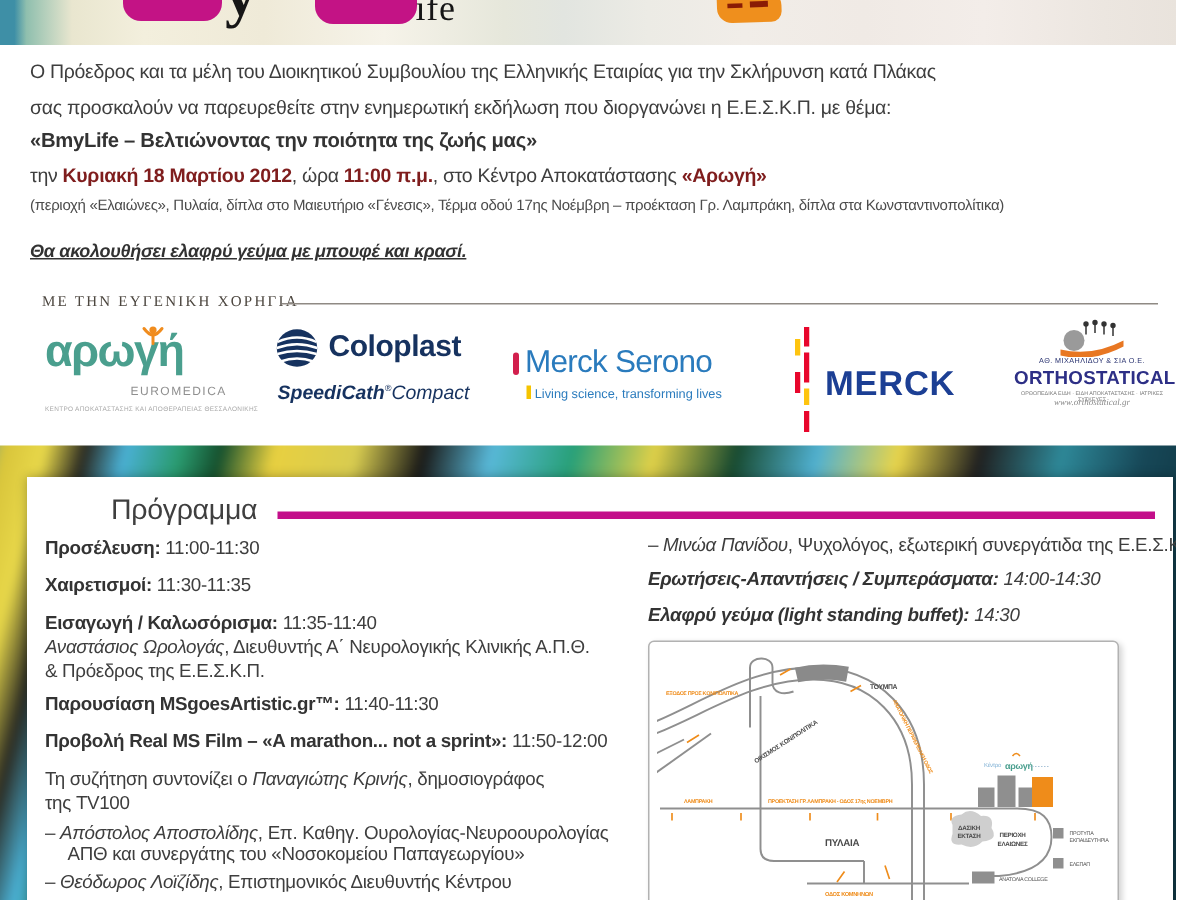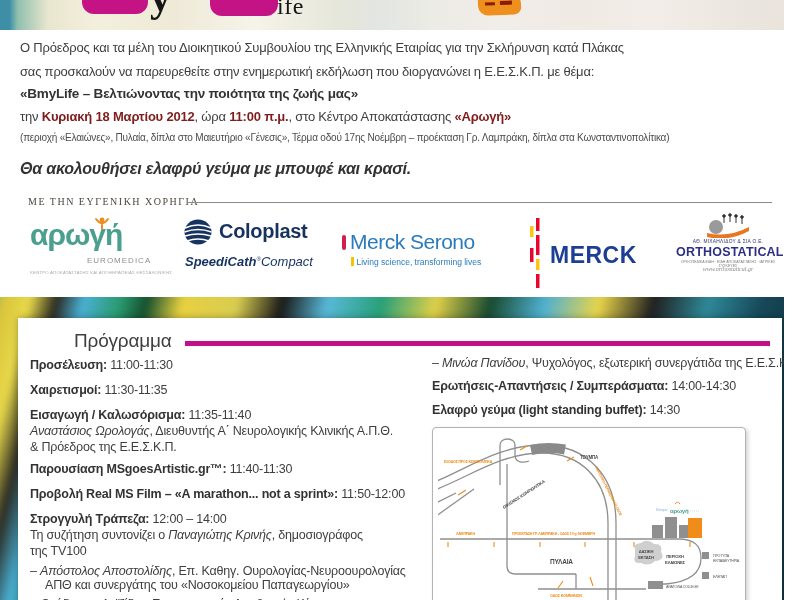--- a/index.html
+++ b/index.html
@@ -25,21 +25,21 @@
   #banner-right-logo i.m1 { left:7px; top:7px; width:10px; height:3px; }
   #banner-right-logo i.m2 { left:22px; top:6px; width:12px; height:4px; }
 
   
   #invite { position:absolute; left:0; top:30px; width:800px; height:267px; background:#fff; }
   .iline { position:absolute; left:20px; white-space:nowrap; font-size:13px; letter-spacing:-.2px; color:#3e3e3e; }
   #il1 { top:10px; } #il2 { top:34px; }
   #il3 { top:56px; font-weight:bold; color:#333; font-size:13.5px; }
   #il4 { top:79px; } #il4 b { color:#7f1d1d; }
   #il5 { top:102px; font-size:10px; color:#4c4c4c; }
-  #il6 { top:130px; font-weight:bold; font-style:italic; font-size:16px; color:#323232; }
+  #il6 { top:130px; font-weight:bold; font-style:italic; font-size:12px; color:#323232;text-decoration:underline; }
 
   #sponsor-heading { position:absolute; left:28px; top:166px; font-family:"Liberation Serif",serif;
     font-size:10px; letter-spacing:1.5px; color:#4c463f; white-space:nowrap; }
   #sponsor-rule { position:absolute; left:188px; top:172px; width:584px; height:1px; background:#8f8a84; }
 
   
   #sponsors { position:absolute; left:0; top:182px; width:800px; height:85px; }
   .logo { position:absolute; }
   
   #lg-arogi { left:30px; top:8px; width:145px; height:72px; }
@@ -85,21 +85,21 @@
   .pcol { position:absolute; font-size:12.5px; letter-spacing:-.2px; line-height:14px; color:#3e3e3e; }
   #col-left { left:12px; top:40px; width:396px; }
   #col-right { left:414px; top:38px; width:346px; }
   .pitem { margin-bottom:11px; white-space:nowrap; }
   .plabel { font-weight:bold; color:#333; }
   .pdetail { margin-top:2px; white-space:nowrap; }
   .iname { font-style:italic; }
   .gap8 { margin-bottom:8px; } .gap6 { margin-bottom:6px; }
   .speaker { padding-left:15px; text-indent:-15px; margin-bottom:5px; white-space:normal; }
   #col-right .speaker { white-space:nowrap; margin-bottom:9px; }
-  .r-item { margin-bottom:10px; white-space:nowrap; }
+  .r-item { margin-bottom:10px; white-space:nowrap;font-style:italic; }
 
   
   #map-box { position:relative; margin-top:4px; width:314px; height:186px; background:#fff;
     border:1.5px solid #b2b2b2; border-radius:4px; box-shadow:2px 2px 4px rgba(0,0,0,.18);
     padding:5px 5px; overflow:hidden; }
   #map-box svg { display:block; }
   .road { stroke:#8f8f8f; stroke-width:1.3; fill:none; }
   .tunnel { stroke:#8a8a8a; stroke-width:10; fill:none; }
   .otick { stroke:#ef8c1a; stroke-width:1.1; fill:none; }
   text.olab { fill:#ef8c1a; font-weight:bold; }
@@ -209,21 +209,20 @@
           <div><span class="plabel">Εισαγωγή / Καλωσόρισμα:</span><span> 11:35-11:40</span></div>
           <div class="pdetail"><span class="iname">Αναστάσιος Ωρολογάς</span><span>, Διευθυντής Α΄ Νευρολογικής Κλινικής Α.Π.Θ.</span></div>
           <div class="pdetail"><span>&amp; Πρόεδρος της Ε.Ε.Σ.Κ.Π.</span></div>
         </div>
 
         <div class="pitem"><span class="plabel">Παρουσίαση MSgoesArtistic.gr™:</span><span> 11:40-11:30</span></div>
 
         <div class="pitem"><span class="plabel">Προβολή Real MS Film – «A marathon... not a sprint»:</span><span> 11:50-12:00</span></div>
 
         <div class="pitem gap6" style="margin-bottom:6px">
-          <div><span class="plabel">Στρογγυλή Τράπεζα:</span><span> 12:00 – 14:00</span></div>
           <div class="pdetail"><span>Τη συζήτηση συντονίζει ο </span><span class="iname">Παναγιώτης Κρινής</span><span>, δημοσιογράφος</span></div>
           <div class="pdetail"><span>της TV100</span></div>
         </div>
 
         <div class="speaker"><span>–  </span><span class="iname">Απόστολος Αποστολίδης</span><span>, Επ. Καθηγ. Ουρολογίας-Νευροουρολογίας ΑΠΘ και συνεργάτης του «Νοσοκομείου Παπαγεωργίου»</span></div>
         <div class="speaker"><span>–  </span><span class="iname">Θεόδωρος Λοϊζίδης</span><span>, Επιστημονικός Διευθυντής Κέντρου</span></div>
       </div>
 
       <div class="pcol" id="col-right">
         <div class="speaker"><span>–  </span><span class="iname">Μινώα Πανίδου</span><span>, Ψυχολόγος, εξωτερική συνεργάτιδα της Ε.Ε.Σ.Κ.Π.</span></div>

